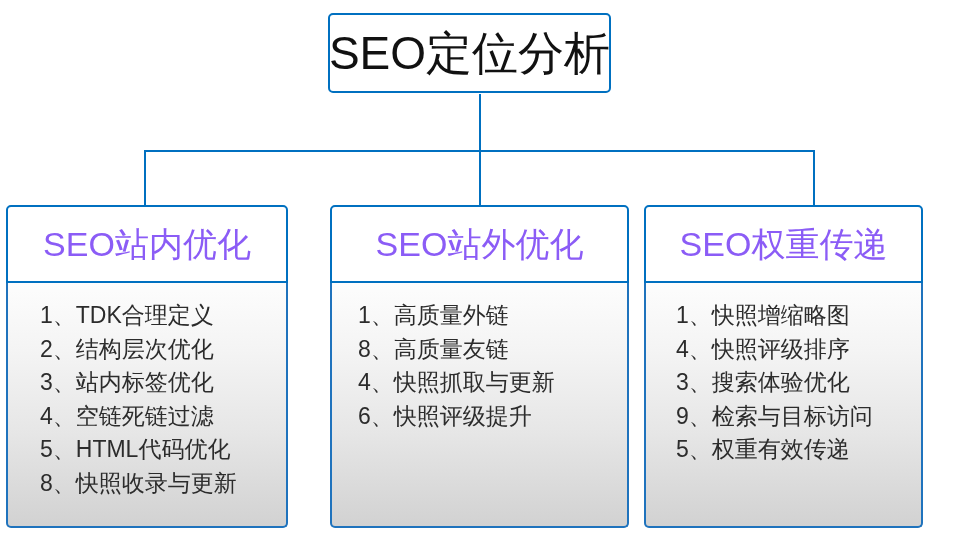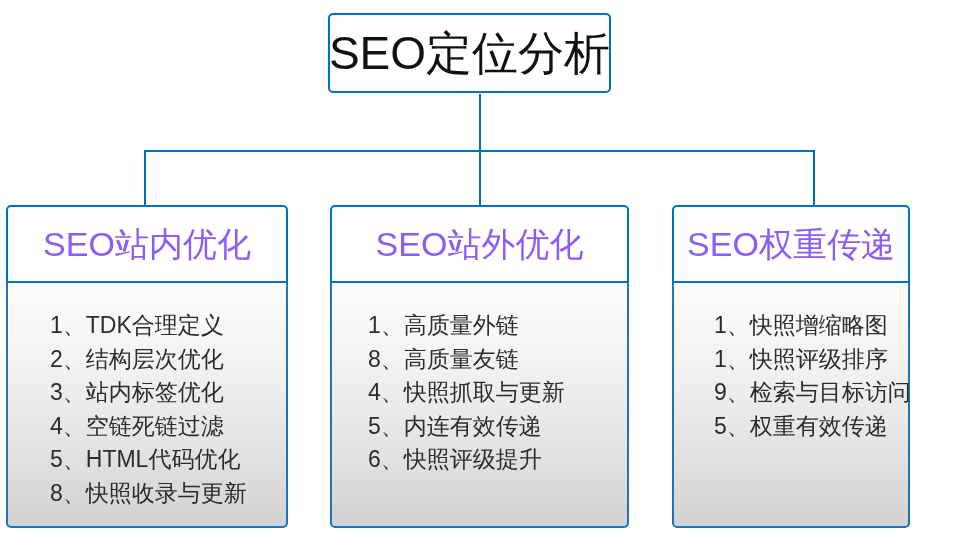--- a/index.html
+++ b/index.html
@@ -50,21 +50,21 @@
     white-space: nowrap;
   }
 
   
   .column {
     position: absolute;
     top: 205px;
   }
   .col-1 { left: 6px;   width: 282px; }
   .col-2 { left: 330px; width: 299px; }
-  .col-3 { left: 672px; width: 238px; }
+  .col-3 { left: 644px; width: 279px; }
 
   .col-header {
     box-sizing: border-box;
     width: 100%;
     height: 78px;
     border: 2px solid #0070c0;
     border-radius: 5px 5px 0 0;
     background: #ffffff;
     display: flex;
     align-items: center;
@@ -82,21 +82,21 @@
     width: 100%;
     height: 245px;
     border: 2px solid #1f73bd;
     border-top: none;
     border-radius: 0 0 5px 5px;
     background: linear-gradient(to bottom, #fdfdfd 0%, #f4f4f4 28%, #e6e6e6 62%, #d6d6d6 92%, #d2d2d2 100%);
     padding: 14px 0 10px 0;
   }
   .item-list {
     list-style: none;
-    margin: 12px;
+    margin: 2px;
     padding: 0;
   }
   .list-item {
     font-size: 23px;
     color: #2c2c2c;
     line-height: 33.5px;
     white-space: nowrap;
     padding-left: 30px;
   }
   .col-2 .list-item { padding-left: 24px; }
@@ -135,33 +135,33 @@
 
   <div class="column col-2">
     <div class="col-header">
       <span class="col-header-title">SEO站外优化</span>
     </div>
     <div class="col-body">
       <ul class="item-list">
         <li class="list-item">1、高质量外链</li>
         <li class="list-item">8、高质量友链</li>
         <li class="list-item">4、快照抓取与更新</li>
-        <li class="list-item">5、内连有效传递</li>
         <li class="list-item">6、快照评级提升</li>
       </ul>
     </div>
   </div>
 
   <div class="column col-3">
     <div class="col-header">
       <span class="col-header-title">SEO权重传递</span>
     </div>
     <div class="col-body">
       <ul class="item-list">
         <li class="list-item">1、快照增缩略图</li>
-        <li class="list-item">1、快照评级排序</li>
+        <li class="list-item">4、快照评级排序</li>
+        <li class="list-item">3、搜索体验优化</li>
         <li class="list-item">9、检索与目标访问</li>
         <li class="list-item">5、权重有效传递</li>
       </ul>
     </div>
   </div>
 
 </div>
 
 </body></html>

